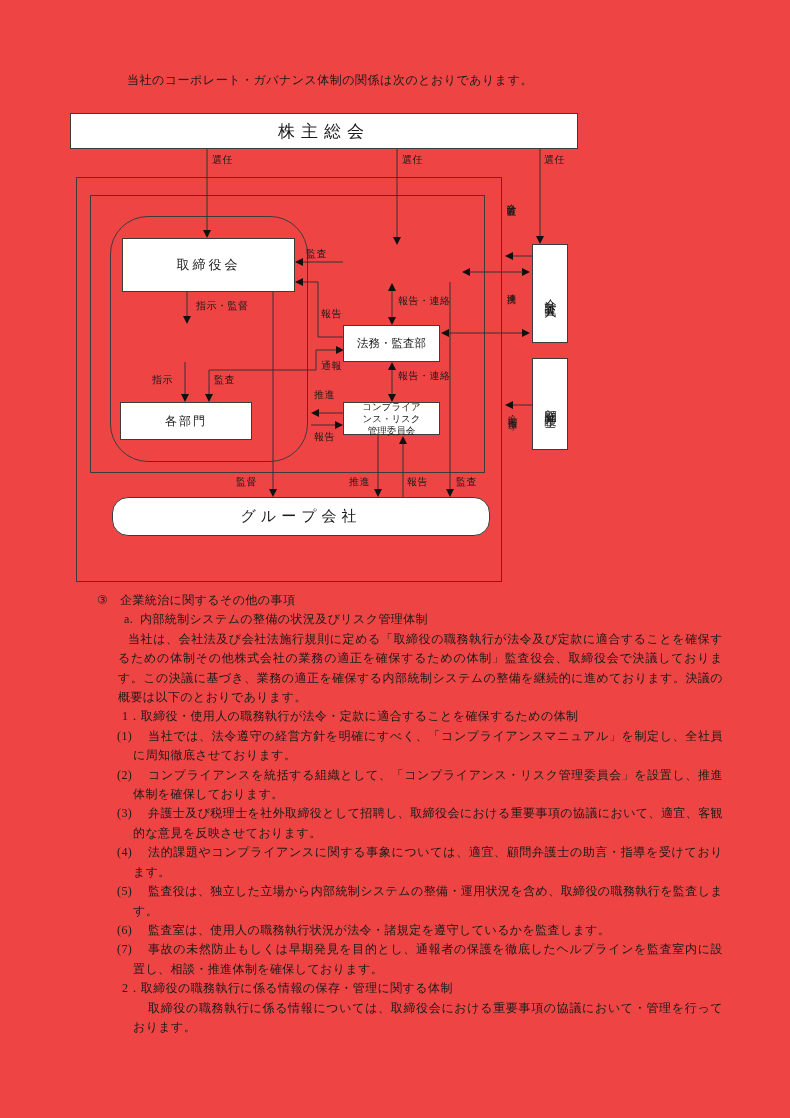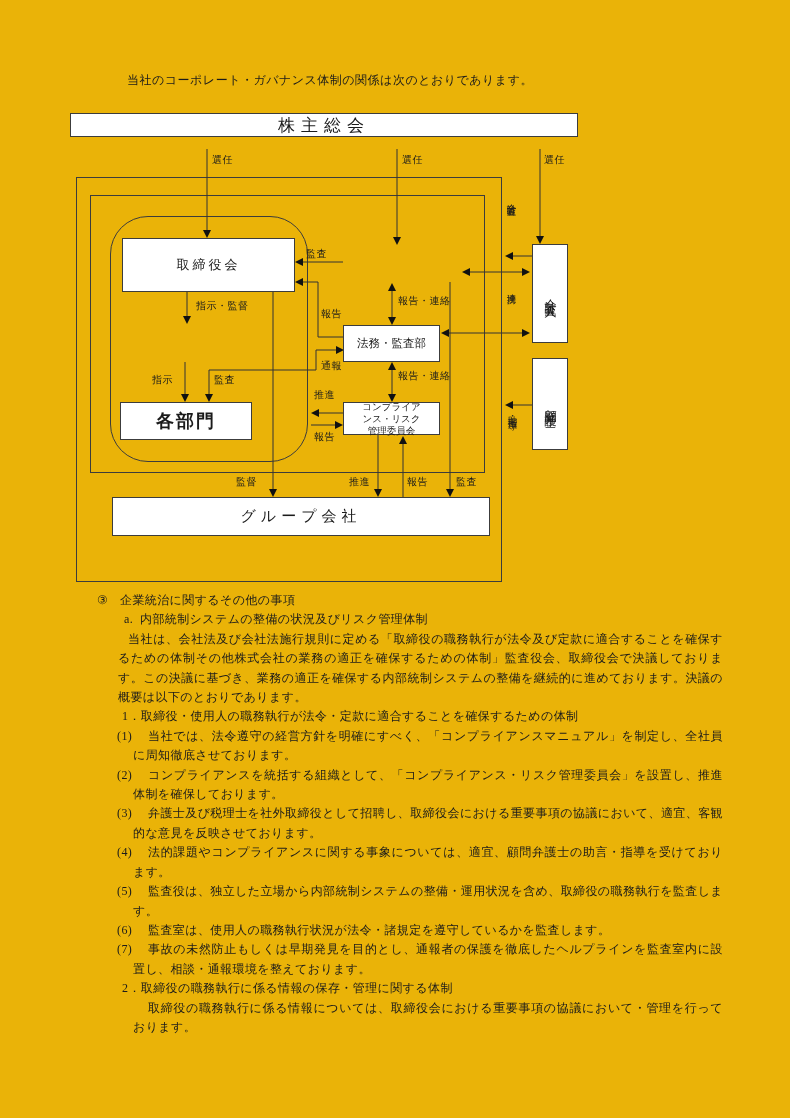--- a/index.html
+++ b/index.html
@@ -1,19 +1,19 @@
 <!DOCTYPE html>
 <html><head>
 <meta charset="utf-8">
 <style>
   * { margin:0; padding:0; box-sizing:border-box; }
   html,body { background:#e8e8e8; }
   .page {
     position:relative; width:790px; height:1118px; margin:0 auto;
-    background:#eab308; overflow:hidden;
+    background:#ef4444; overflow:hidden;
     font-family:"Liberation Serif","DejaVu Serif",serif;
     color:#1b1b1b;
   }
   .intro { position:absolute; left:127px; top:72px; font-size:12px; letter-spacing:.5px; }
 
   
   .diagram { position:absolute; left:0; top:0; width:790px; height:600px; }
   .frame { position:absolute; border:1px solid #3c3c3c; background:transparent; }
   .dbox  { position:absolute; border:1px solid #3c3c3c; background:#fff;
            display:flex; align-items:center; justify-content:center;
@@ -112,51 +112,51 @@
       <line x1="403" y1="497" x2="403" y2="442"></line>
         <polygon points="399,444 407,444 403,436"></polygon>
 
       <line x1="450" y1="282" x2="450" y2="491"></line>
         <polygon points="446,489 454,489 450,497"></polygon>
 
       <line x1="532" y1="405" x2="511" y2="405"></line>
         <polygon points="513,401 513,409 505,405"></polygon>
     </svg>
 
-    <div class="dbox" style="left:70px; top:113px; width:508px; height:24px; font-size:17px; letter-spacing:6px;">
+    <div class="dbox" style="left:70px; top:113px; width:508px; height:36px; font-size:17px; letter-spacing:6px;">
       <span>株主総会</span>
     </div>
 
     <div class="dbox" style="left:122px; top:238px; width:173px; height:54px; font-size:13px; letter-spacing:3px;">
       <span>取締役会</span>
     </div>
 
 
-    <div class="dbox" style="left:120px; top:402px; width:132px; height:38px; font-size:18px; letter-spacing:2px;font-weight:bold;">
+    <div class="dbox" style="left:120px; top:402px; width:132px; height:38px; font-size:12px; letter-spacing:2px;">
       <span>各部門</span>
     </div>
 
 
     <div class="dbox" style="left:343px; top:325px; width:97px; height:37px; font-size:11.5px;">
       <span>法務・監査部</span>
     </div>
 
     <div class="dbox" style="left:343px; top:402px; width:97px; height:33px; font-size:9.5px; line-height:12px; padding:14px;">
       <span>コンプライアンス・リスク管理委員会</span>
     </div>
 
     <div class="dbox vtext" style="left:532px; top:244px; width:36px; height:99px; font-size:12px;">
       <span>会計監査人</span>
     </div>
 
     <div class="dbox vtext" style="left:532px; top:358px; width:36px; height:92px; font-size:12px;">
       <span>顧問弁護士</span>
     </div>
 
-    <div class="dbox" style="left:112px; top:497px; width:378px; height:39px; font-size:15px; letter-spacing:5px; border-radius:0;">
+    <div class="dbox" style="left:112px; top:497px; width:378px; height:39px; font-size:15px; letter-spacing:5px; border-radius:16px;">
       <span>グループ会社</span>
     </div>
 
     <div class="al" style="left:212px; top:155px;">選任</div>
     <div class="al" style="left:402px; top:155px;">選任</div>
     <div class="al" style="left:544px; top:155px;">選任</div>
     <div class="al" style="left:306px; top:249px;">監査</div>
     <div class="al" style="left:321px; top:309px;">報告</div>
     <div class="al" style="left:196px; top:301px;">指示・監督</div>
     <div class="al" style="left:398px; top:296px;">報告・連絡</div>
@@ -180,19 +180,19 @@
     <p class="row-a"><span class="num">a.</span><span>内部統制システムの整備の状況及びリスク管理体制</span></p>
     <p class="para1">当社は、会社法及び会社法施行規則に定める「取締役の職務執行が法令及び定款に適合することを確保するための体制その他株式会社の業務の適正を確保するための体制」監査役会、取締役会で決議しております。この決議に基づき、業務の適正を確保する内部統制システムの整備を継続的に進めております。決議の概要は以下のとおりであります。</p>
     <p class="hnum"><span>1．</span><span>取締役・使用人の職務執行が法令・定款に適合することを確保するための体制</span></p>
 
     <p class="pt"><span class="num">(1)</span><span>当社では、法令遵守の経営方針を明確にすべく、「コンプライアンスマニュアル」を制定し、全社員に周知徹底させております。</span></p>
     <p class="pt"><span class="num">(2)</span><span>コンプライアンスを統括する組織として、「コンプライアンス・リスク管理委員会」を設置し、推進体制を確保しております。</span></p>
     <p class="pt"><span class="num">(3)</span><span>弁護士及び税理士を社外取締役として招聘し、取締役会における重要事項の協議において、適宜、客観的な意見を反映させております。</span></p>
     <p class="pt"><span class="num">(4)</span><span>法的課題やコンプライアンスに関する事象については、適宜、顧問弁護士の助言・指導を受けております。</span></p>
     <p class="pt"><span class="num">(5)</span><span>監査役は、独立した立場から内部統制システムの整備・運用状況を含め、取締役の職務執行を監査します。</span></p>
     <p class="pt"><span class="num">(6)</span><span>監査室は、使用人の職務執行状況が法令・諸規定を遵守しているかを監査します。</span></p>
-    <p class="pt"><span class="num">(7)</span><span>事故の未然防止もしくは早期発見を目的とし、通報者の保護を徹底したヘルプラインを監査室内に設置し、相談・通報環境を整えております。</span></p>
+    <p class="pt"><span class="num">(7)</span><span>事故の未然防止もしくは早期発見を目的とし、通報者の保護を徹底したヘルプラインを監査室内に設置し、相談・推進体制を確保しております。</span></p>
 
     <p class="hnum"><span>2．</span><span>取締役の職務執行に係る情報の保存・管理に関する体制</span></p>
     <p class="para2">取締役の職務執行に係る情報については、取締役会における重要事項の協議において・管理を行っております。</p>
   </div>
 
 </div>
 
 </body></html>

